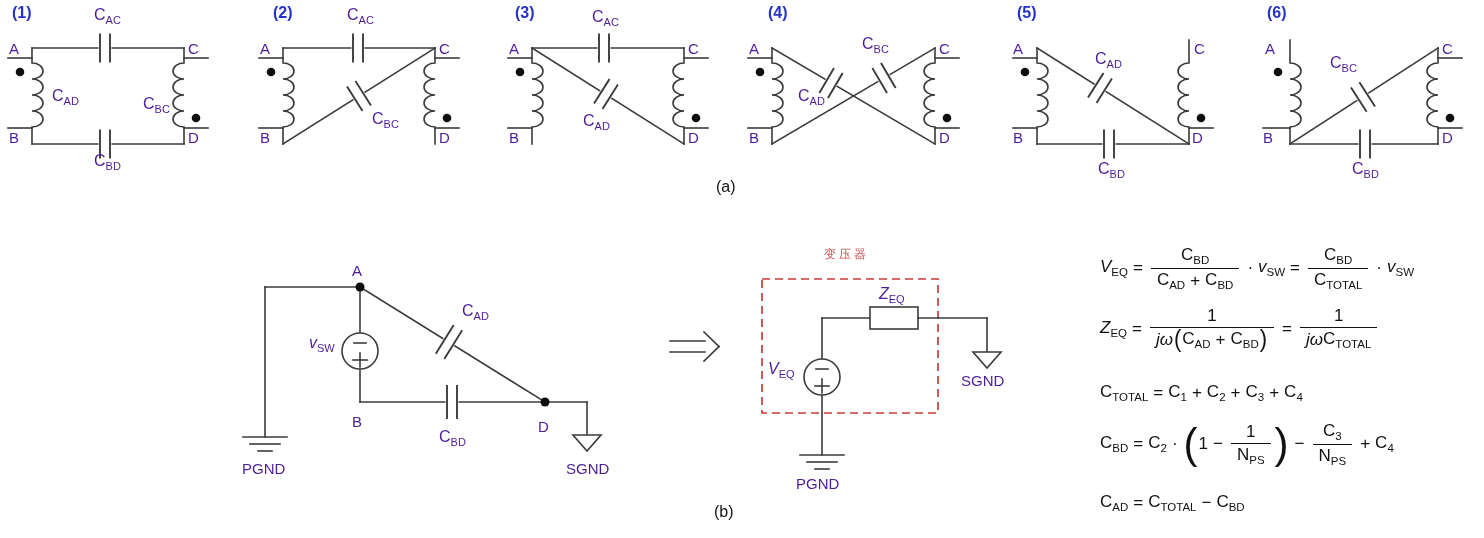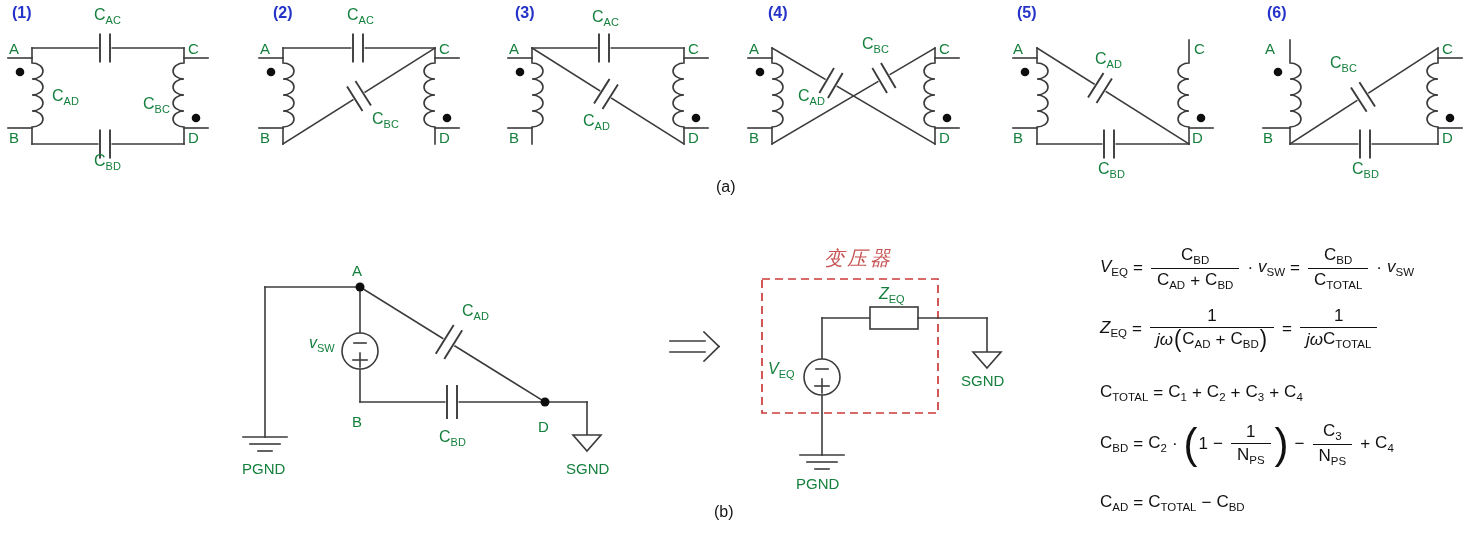--- a/index.html
+++ b/index.html
@@ -8,28 +8,28 @@
   #art{position:absolute;left:0;top:0;}
   #art line,#art path{stroke:#3b3b3b;stroke-width:1.6;fill:none;stroke-linecap:square;}
   #art .plate{stroke-width:1.9;}
   #art .mask{fill:#fff;stroke:none;}
   #art .dot{fill:#0e0e0e;stroke:none;}
   #art circle.src{fill:#fff;stroke:#3b3b3b;stroke-width:1.6;}
   #art rect.zbox{fill:#fff;stroke:#3b3b3b;stroke-width:1.6;}
   #art rect.dash{fill:none;stroke:#cc3a3a;stroke-width:1.7;stroke-dasharray:8 5;}
   #art .tri{fill:#fff;stroke:#3b3b3b;stroke-width:1.6;stroke-linejoin:miter;}
 
-  .lb{position:absolute;font-size:15px;color:#15803d;white-space:nowrap;line-height:1.05;}
+  .lb{position:absolute;font-size:15px;color:#4c1d95;white-space:nowrap;line-height:1.05;}
   .lb sub{font-size:11px;line-height:1;}
   .cap{font-size:16px;}
   .numlb{font-size:16px;font-weight:700;color:#2633c8;}
   .capt{font-size:16px;color:#141414;}
   .it{font-style:italic;}
-  .redlb{font-family:"DejaVu Serif","Liberation Serif",serif;font-style:italic;
-         color:#c75454;font-size:20px;letter-spacing:3px;}
+  .redlb{font-family:"DejaVu Serif","Liberation Serif",serif;
+         color:#c75454;font-size:12px;letter-spacing:3px;}
 
   .eq{position:absolute;display:flex;align-items:center;font-size:17px;color:#111;white-space:nowrap;}
   .eq .op{margin:0 5px;}
   .eq sub{font-size:11.5px;line-height:1;}
   .eq .var{display:inline-block;}
   .eq .frac{display:inline-flex;flex-direction:column;align-items:center;margin:0 3px;vertical-align:middle;}
   .eq .frac>.n,.eq .frac>.d{display:flex;align-items:center;justify-content:center;padding:1px 6px;}
   .eq .frac>.d{border-top:1.7px solid #111;}
   .eq .par{font-size:22px;font-weight:400;line-height:1;padding:0 1px;transform:scaleY(1.05);}
   .eq .par.big{font-size:42px;font-weight:300;transform:scaleY(1.0);}

